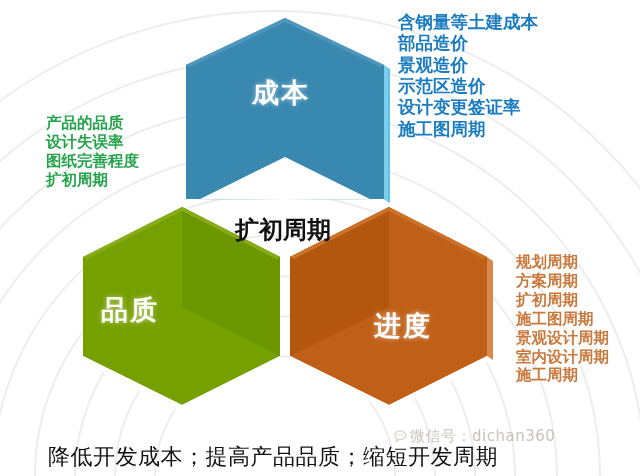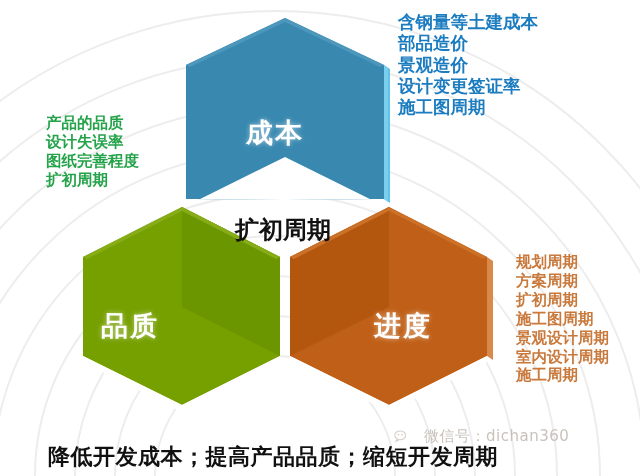--- a/index.html
+++ b/index.html
@@ -75,22 +75,22 @@
   
   .hex-label {
     position: absolute;
     font-size: 27px;
     font-weight: bold;
     color: #ffffff;
     white-space: nowrap;
     text-shadow: 0 0 5px rgba(255,255,255,0.55);
     letter-spacing: 2px;
   }
-  #label-cost     { left: 246px; top: 75px; margin-top: 40px;  }
-  #label-quality  { left: 101px; top: 308px; font-family: Liberation Serif, serif; }
+  #label-cost     { left: 252px; top: 75px;  }
+  #label-quality  { left: 101px; top: 292px; font-family: Liberation Serif, serif; }
   #label-schedule { left: 374px; top: 308px; }
 
   
   #center-text {
     position: absolute;
     left: 218px;
     top: 215px;
     width: 130px;
     text-align: center;
     font-size: 24px;
@@ -99,35 +99,35 @@
     line-height: 1.26;
     white-space: nowrap;
   }
 
   
   #bottom-caption {
     position: absolute;
     left: 8px;
     top: 442px;
     font-size: 22px;
-    font-weight: bold;
+    font-weight: normal;
     color: #111111;
     white-space: nowrap;
     letter-spacing: 0.5px;
     padding-left: 40px;
   }
 
   
   #watermark {
     position: absolute;
     left: 394px;
     top: 427px;
     display: flex;
     align-items: center;
-    gap: 14px;
+    gap: 0;
     color: #c9c2ba;
     font-size: 15px;
     letter-spacing: 0.5px;
     white-space: nowrap;
   }
   #watermark .wm-icon {
     display: inline-block;
     width: 16px; height: 16px;
     flex: 0 0 auto;
   }
@@ -190,20 +190,21 @@
   <div class="hex-label" id="label-schedule">进度</div>
 
   <div id="center-text">
     <div>扩初周期</div>
   </div>
 
   <div class="note-list" id="cost-list">
     <div>含钢量等土建成本</div>
     <div>部品造价</div>
     <div>景观造价</div>
+    <div>示范区造价</div>
     <div>设计变更签证率</div>
     <div>施工图周期</div>
   </div>
 
   <div class="note-list" id="quality-list">
     <div>产品的品质</div>
     <div>设计失误率</div>
     <div>图纸完善程度</div>
     <div>扩初周期</div>
   </div>

